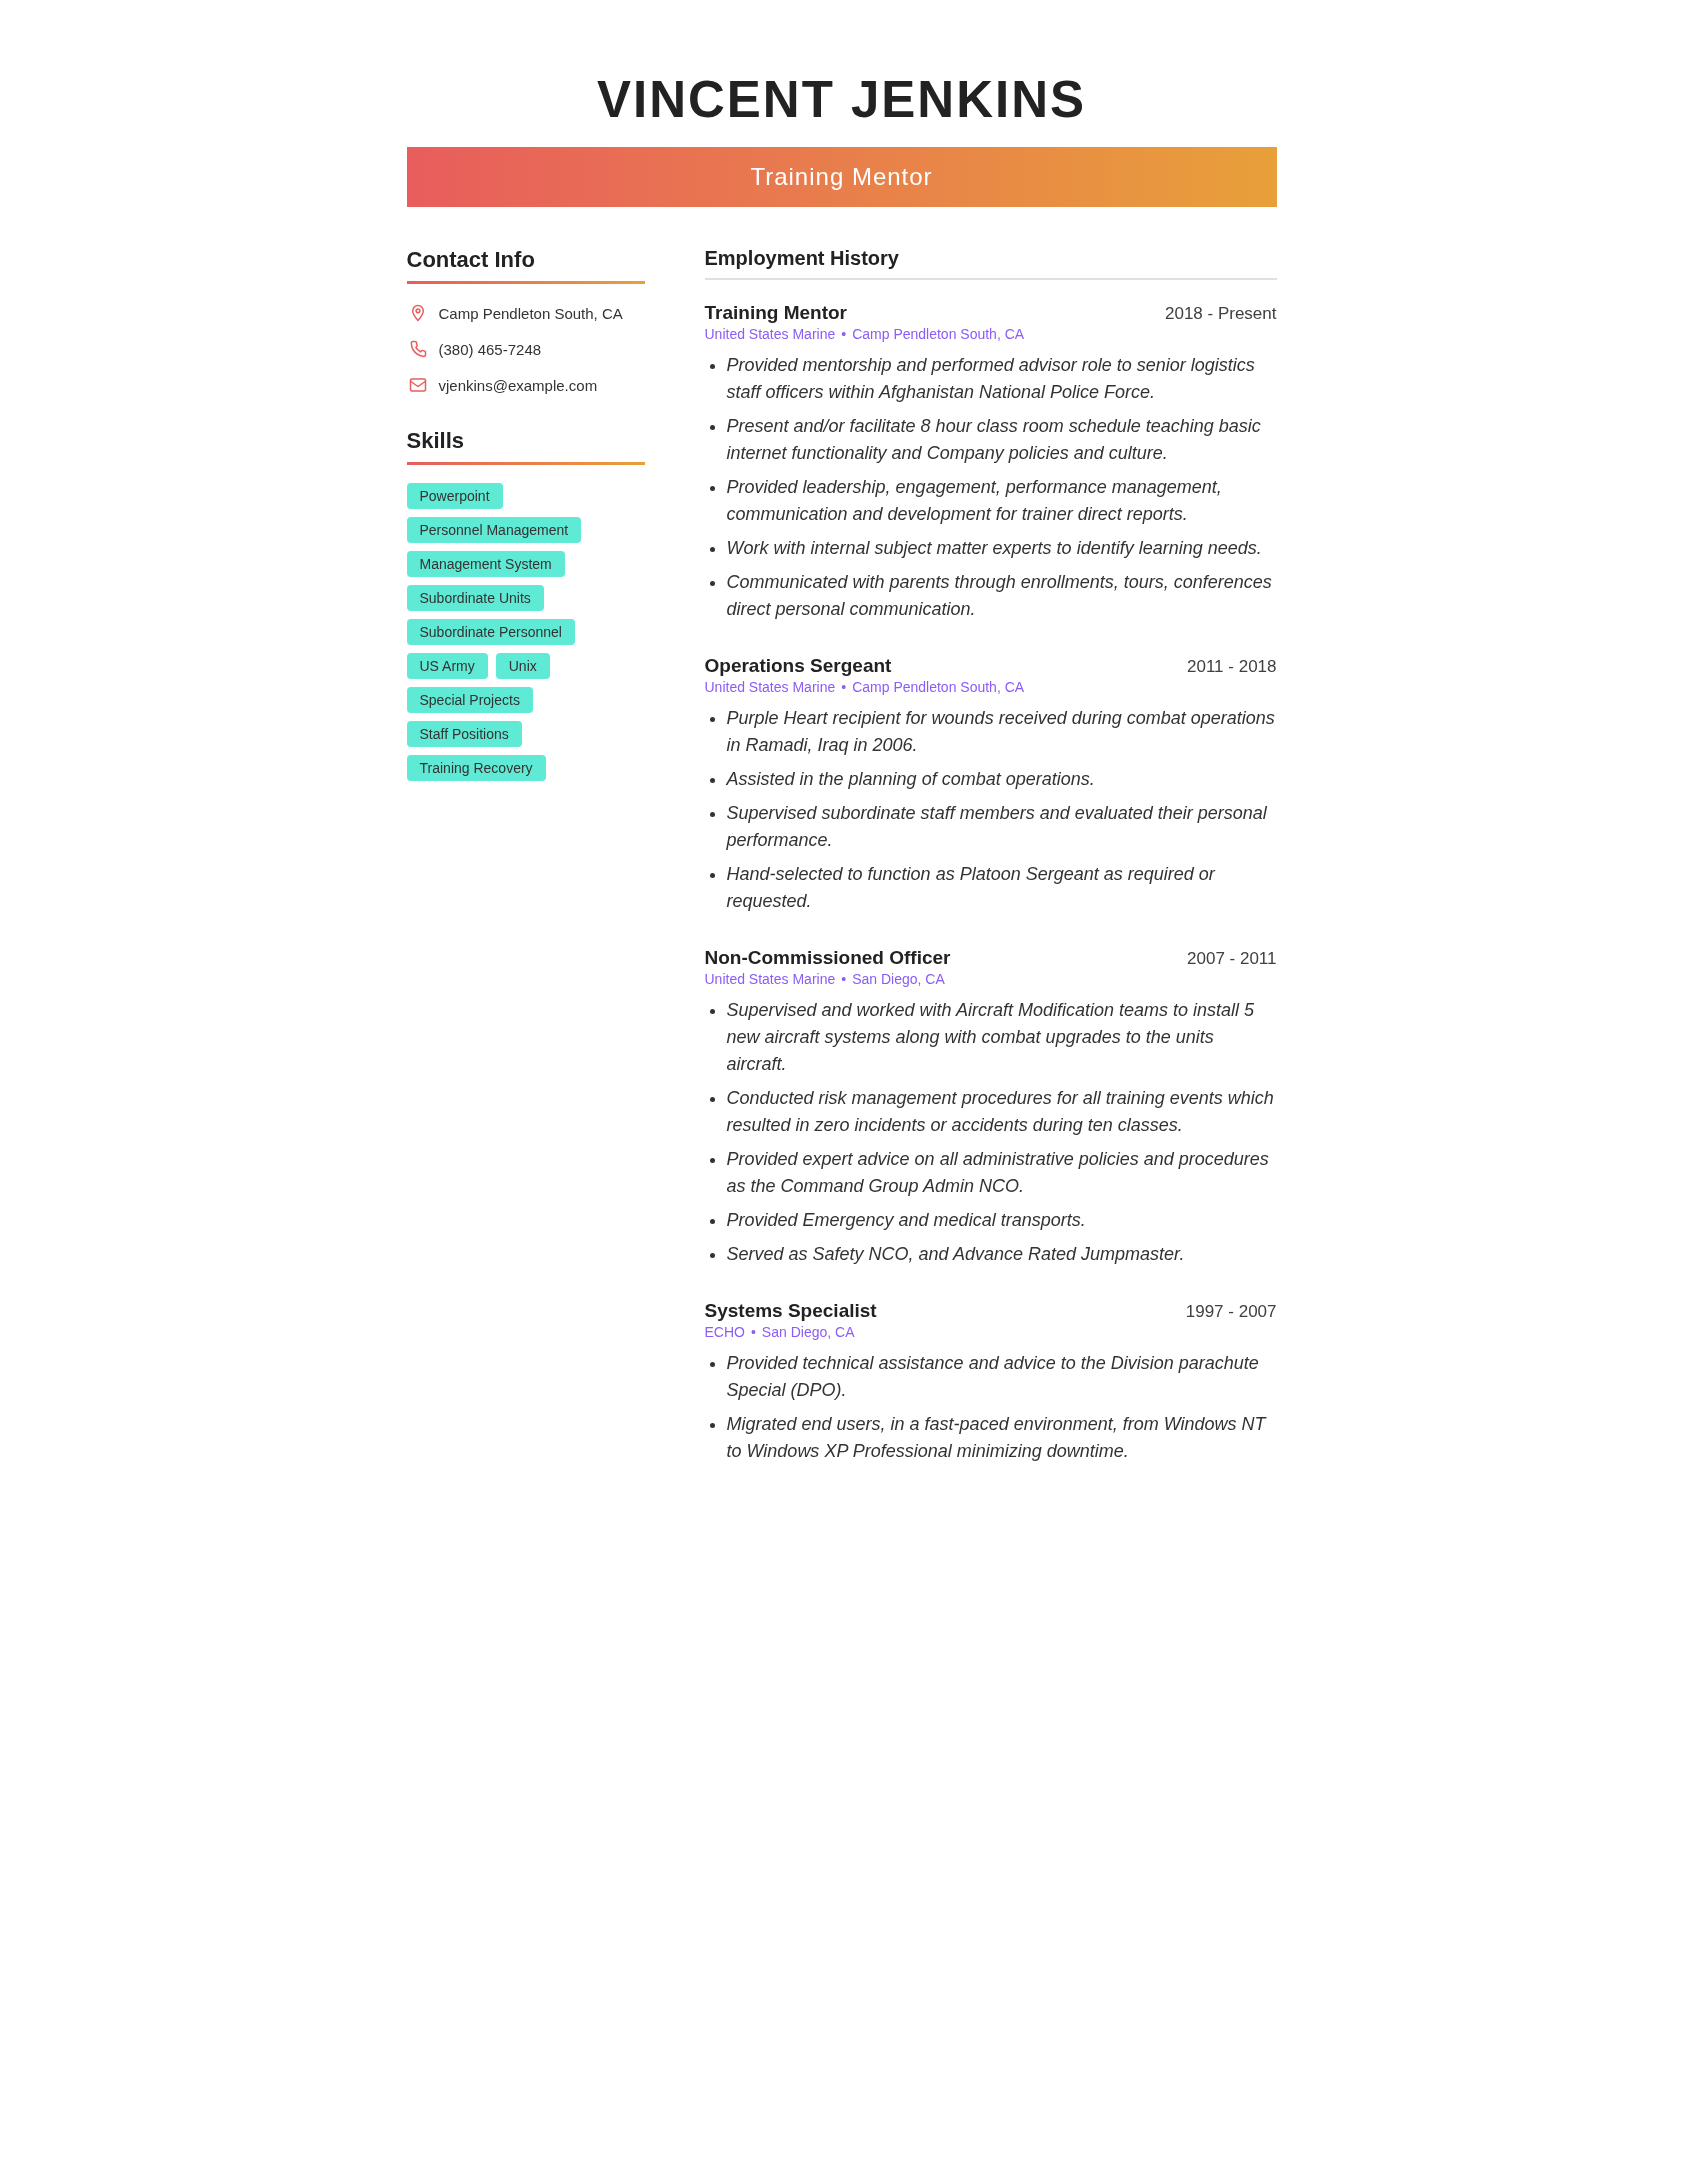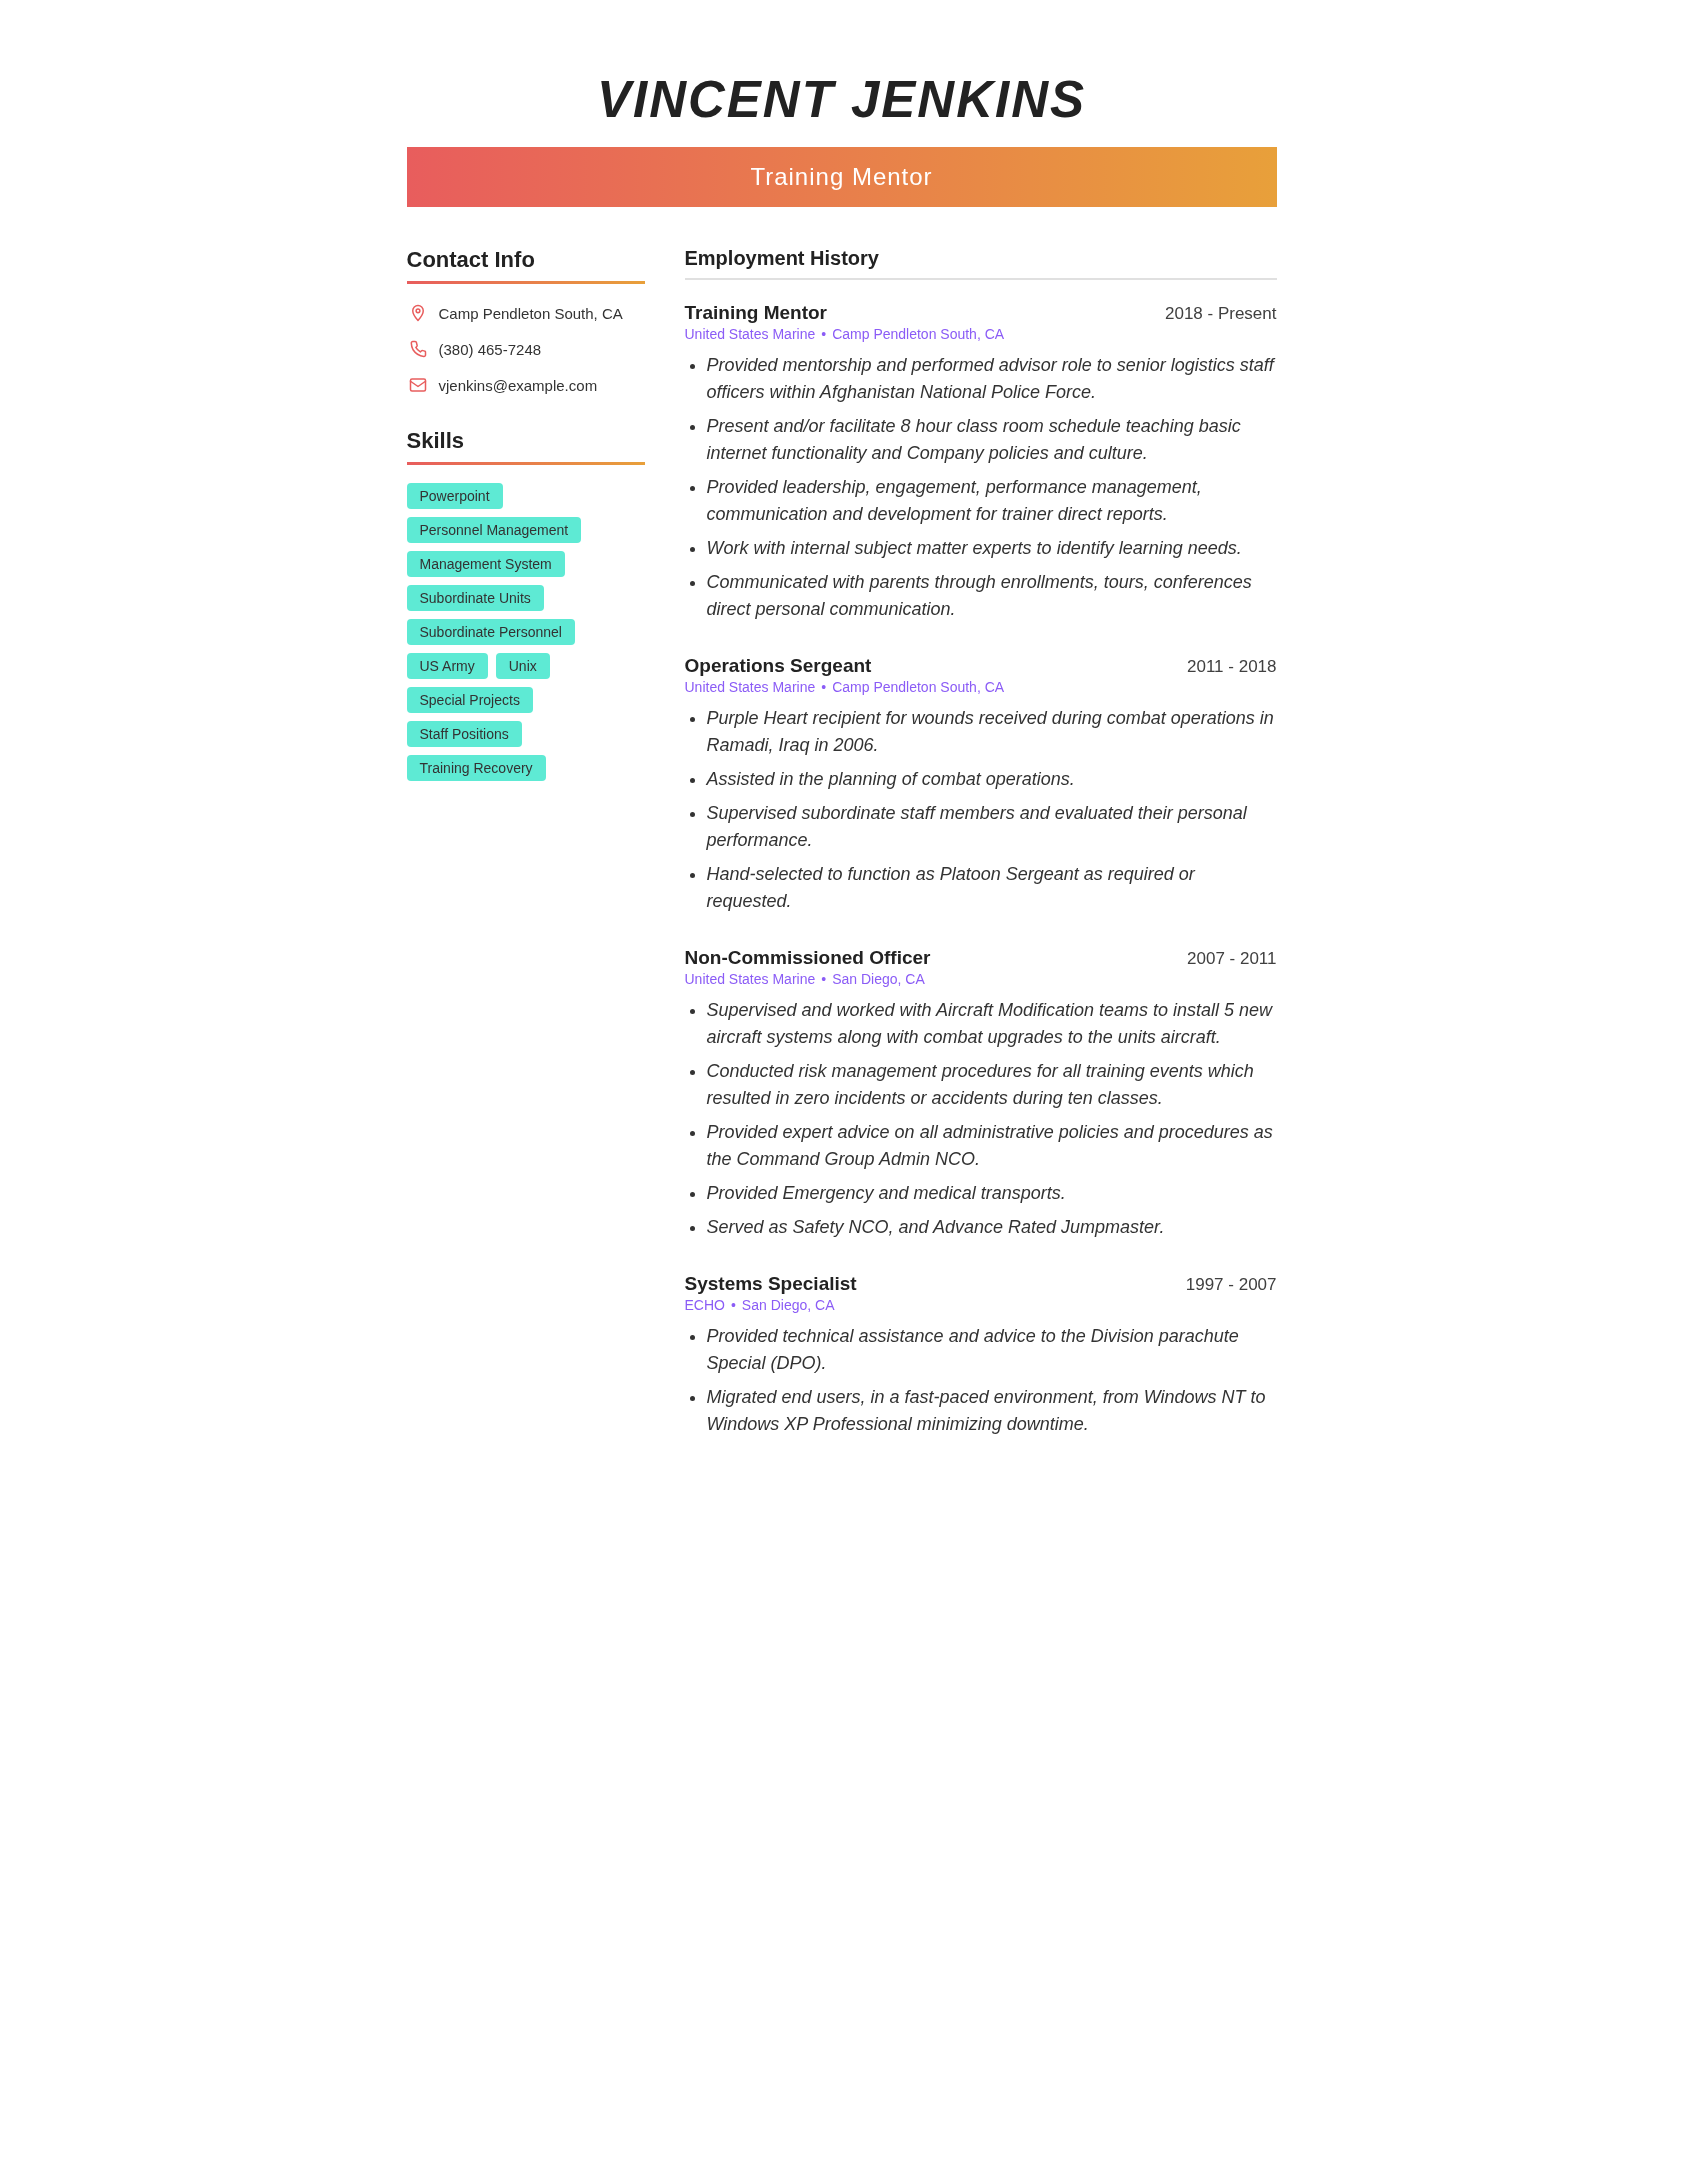--- a/index.html
+++ b/index.html
@@ -11,21 +11,20 @@
       min-height: 2178px;
     }
     .page {
       max-width: 950px;
       margin: 0 auto;
       padding: 40px 40px 59px 40px;
     }
     .header {
       text-align: center;
       padding: 30px 0 0 0;
-      font-style: italic;
     }
     .header h1 {
       font-size: 51px;
       font-weight: 900;
       letter-spacing: 2px;
       text-transform: uppercase;
       color: #222;
     }
     .title-bar {
       margin-top: 18px;
@@ -33,21 +32,21 @@
       padding: 16px 0;
       text-align: center;
     }
     .title-bar span {
       font-size: 24px;
       color: #fff;
       letter-spacing: 1px;
     }
     .body-layout {
       display: flex;
-      gap: 40px;
+      gap: 60px;
       margin-top: 40px;
     }
     .sidebar {
       width: 238px;
       flex-shrink: 0;
     }
     .main {
       flex: 1;
     }
     .section-title {

